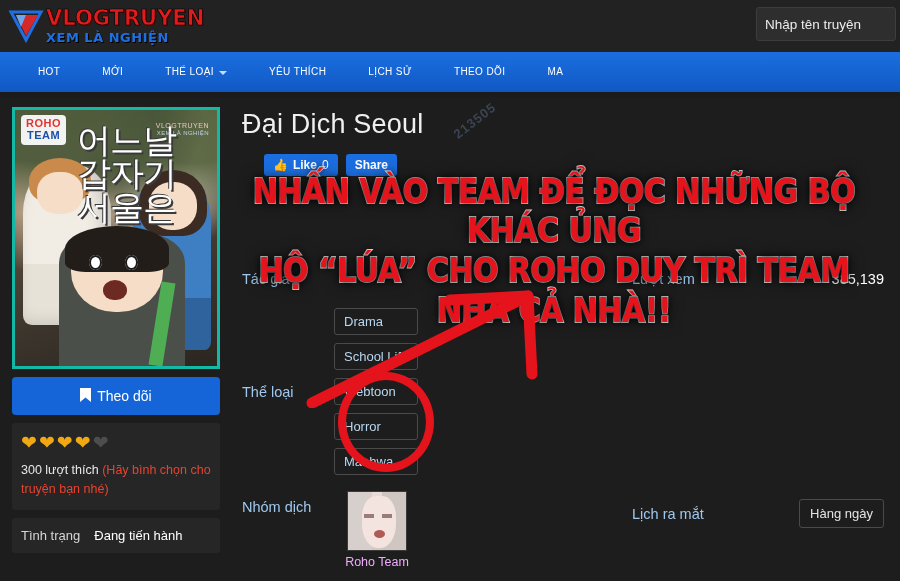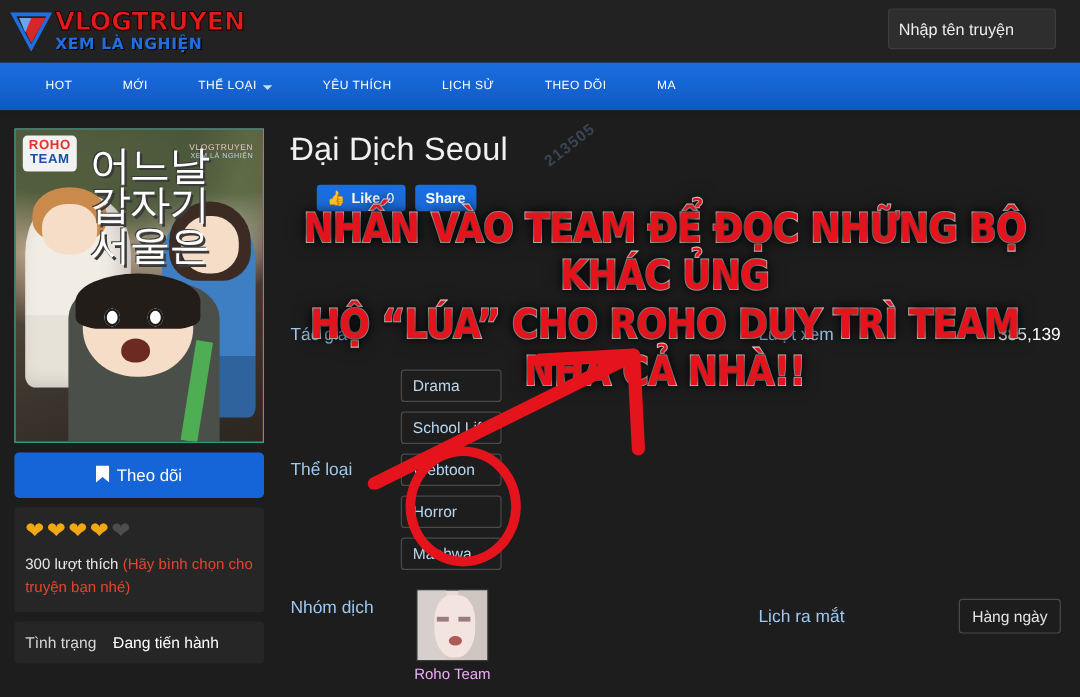--- a/index.html
+++ b/index.html
@@ -28,21 +28,21 @@
     text-shadow: 1px 1px 0 #5a0000;
     font-family: "DejaVu Sans", sans-serif;
   }
   .logo-sub {
     font-size: 13px; font-weight: bold; letter-spacing: 0.5px;
     color: #1f6fe0; text-shadow: 1px 1px 0 #000;
     margin-top: 2px;
     font-family: "DejaVu Sans", sans-serif;
   }
   .search-box {
-    position: absolute; right: 20px; top: 7px;
+    position: absolute; right: 4px; top: 7px;
     width: 140px; height: 34px;
     background: #2e2e2e;
     border: 1px solid #3d3d3d;
     border-radius: 3px;
     color: #ededed;
     font-size: 13.5px;
     padding: 0 8px;
     outline: none;
   }
   .search-box::placeholder { color: #ededed; }
@@ -74,22 +74,22 @@
   .nav-divider { height: 5px; background: #1b1b1b; }
 
   
   .content { display: flex; padding: 10px 0 0 0; }
 
   
   .left-col { width: 208px; margin-left: 12px; flex: 0 0 208px; }
   .cover {
     width: 208px; height: 262px;
     position: relative; overflow: hidden;
-    background: #b91c1c;
-    border: 1px solid #14b8a6;
+    background: #1d4ed8;
+    border: 3px solid #14b8a6;
   }
   .cover-bg {
     position:absolute; inset:0;
     background:
       radial-gradient(circle at 22% 28%, #b9a389 0 18%, rgba(0,0,0,0) 40%),
       radial-gradient(circle at 72% 22%, #c9c2b4 0 16%, rgba(0,0,0,0) 36%),
       linear-gradient(160deg,#6b6049 0%, #574c3c 35%, #3b342c 70%, #2a2620 100%);
   }
   .cover-trees {
     position:absolute; top:0; left:0; right:0; height:120px;

